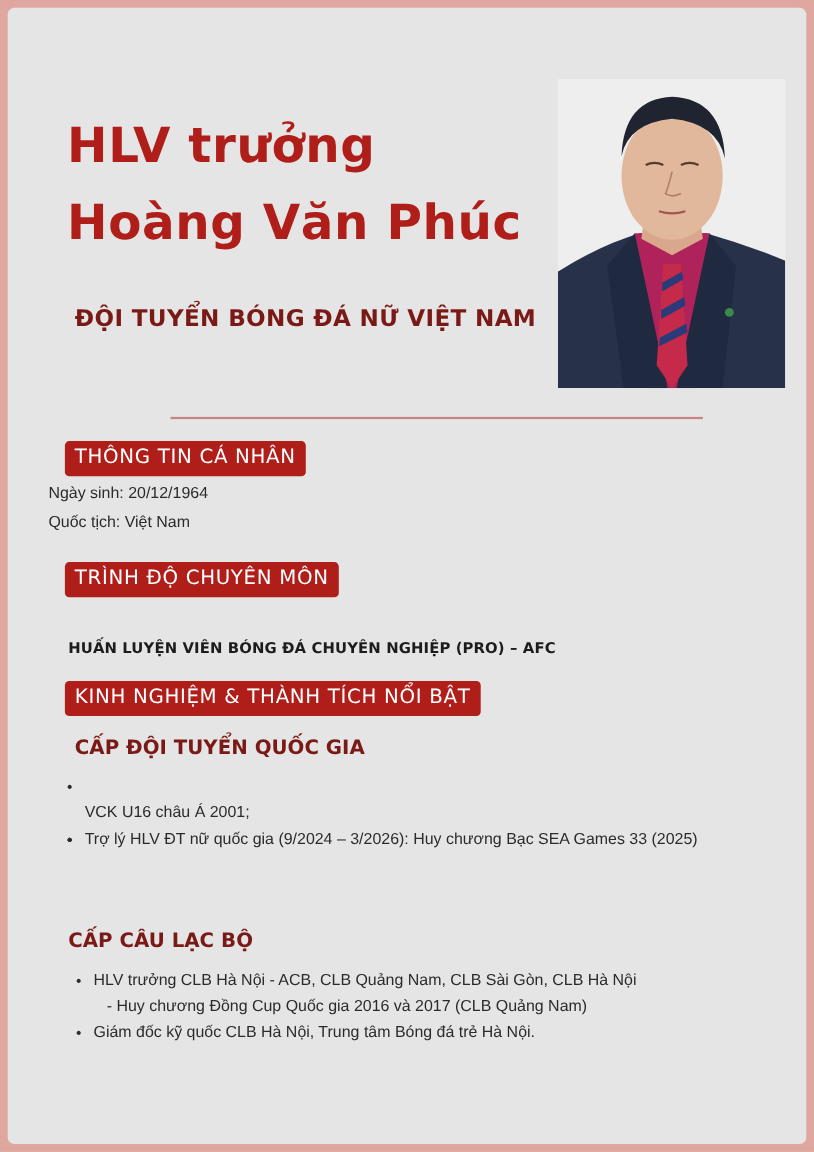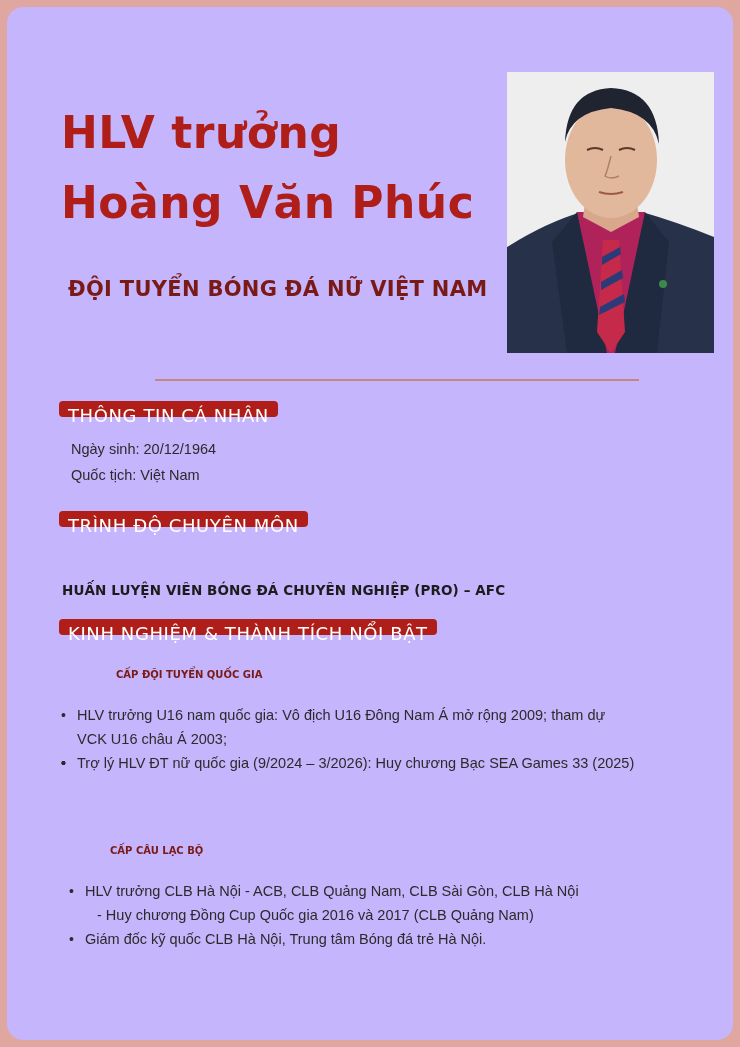--- a/index.html
+++ b/index.html
@@ -1,20 +1,20 @@
 <!DOCTYPE html>
 <html><head>
 <meta charset="utf-8">
 <style>
   * { margin:0; padding:0; box-sizing:border-box; }
   html, body { width:740px; height:1047px; background:#dfa79f; overflow:hidden; }
   body { font-family:"Liberation Sans", "DejaVu Sans", sans-serif; position:relative; }
   .card {
     position:absolute; left:7px; top:7px; width:726px; height:1033px;
-    background:#c4b5fd; border-radius:16px;
+    background:#e5e5e5; border-radius:6px;
   }
   .title {
     position:absolute; left:54px; font-weight:bold; color:#b01e1a;
     font-size:44px; letter-spacing:0.5px; line-height:1;
     font-family:"DejaVu Sans", sans-serif;
   }
   .title.l1 { top:104px; }
   .title.l2 { top:174px; }
   .team {
     position:absolute; left:61px; top:270px; font-weight:bold;
@@ -24,34 +24,33 @@
   .photo {
     position:absolute; left:500px; top:65px; width:207px; height:281px;
     background:#f0efef; overflow:hidden;
   }
   .photo svg { width:100%; height:100%; display:block; }
   .divider {
     position:absolute; left:148px; top:372px; width:484px; height:2px;
     background:#c8847e;
   }
   .badge {
-    position:absolute; left:52px; height:16px; background:#b01e1a;
+    position:absolute; left:52px; height:32px; background:#b01e1a;
     color:#fff; border-radius:4px; font-size:18px; letter-spacing:0.6px;
     padding:0 9px; line-height:30px; white-space:nowrap;
     font-family:"DejaVu Sans", sans-serif;
   }
-  .body-text { position:absolute; left:64px; font-size:14.5px; color:#2b2b2b; white-space:nowrap; }
+  .body-text { position:absolute; left:37px; font-size:14.5px; color:#2b2b2b; white-space:nowrap; }
   .qual {
     position:absolute; left:55px; top:562px; font-weight:bold; font-size:13.5px; color:#1c1c1c;
     letter-spacing:0.1px; font-family:"DejaVu Sans", sans-serif;margin-top:13px;
   }
   .subhead {
-    position:absolute; left:61px; font-weight:bold; color:#7a1a16; font-size:10px;
+    position:absolute; left:61px; font-weight:bold; color:#7a1a16; font-size:18px;
     font-family:"DejaVu Sans", sans-serif;
-    margin-left:48px;
   }
   .list { position:absolute; list-style:none; }
   .list li { position:relative; font-size:14.5px; color:#2b2b2b; line-height:24px; white-space:nowrap; }
   .list li .dot { position:absolute; left:-16px; top:0; font-size:14px; }
   .list li .sub { display:block; padding-left:12px; }
 </style>
 </head>
 <body>
 
 <div class="card">
@@ -98,22 +97,22 @@
 
   <div class="badge" style="top:504px;">TRÌNH ĐỘ CHUYÊN MÔN</div>
   <div class="qual">HUẤN LUYỆN VIÊN BÓNG ĐÁ CHUYÊN NGHIỆP (PRO) – AFC</div>
 
   <div class="badge" style="top:612px;text-align:right;">KINH NGHIỆM &amp; THÀNH TÍCH NỔI BẬT</div>
 
   <div class="subhead" style="top:662px;">CẤP ĐỘI TUYỂN QUỐC GIA</div>
   <ul class="list" style="left:70px; top:696px;">
     <li>
       <span class="dot">•</span>
-      <span>HLV trưởng U16 nam quốc gia: Vô địch U16 Đông Nam Á mở rộng 2009; tham dự</span><br>
-      <span>VCK U16 châu Á 2003;</span>
+      <br>
+      <span>VCK U16 châu Á 2001;</span>
     </li>
     <li>
       <span class="dot">•</span>
     </li>
     <li>
       <span class="dot">•</span>
     </li>
     <li>
       <span class="dot">•</span>
       <span>Trợ lý HLV ĐT nữ quốc gia (9/2024 – 3/2026): Huy chương Bạc SEA Games 33 (2025)</span>

